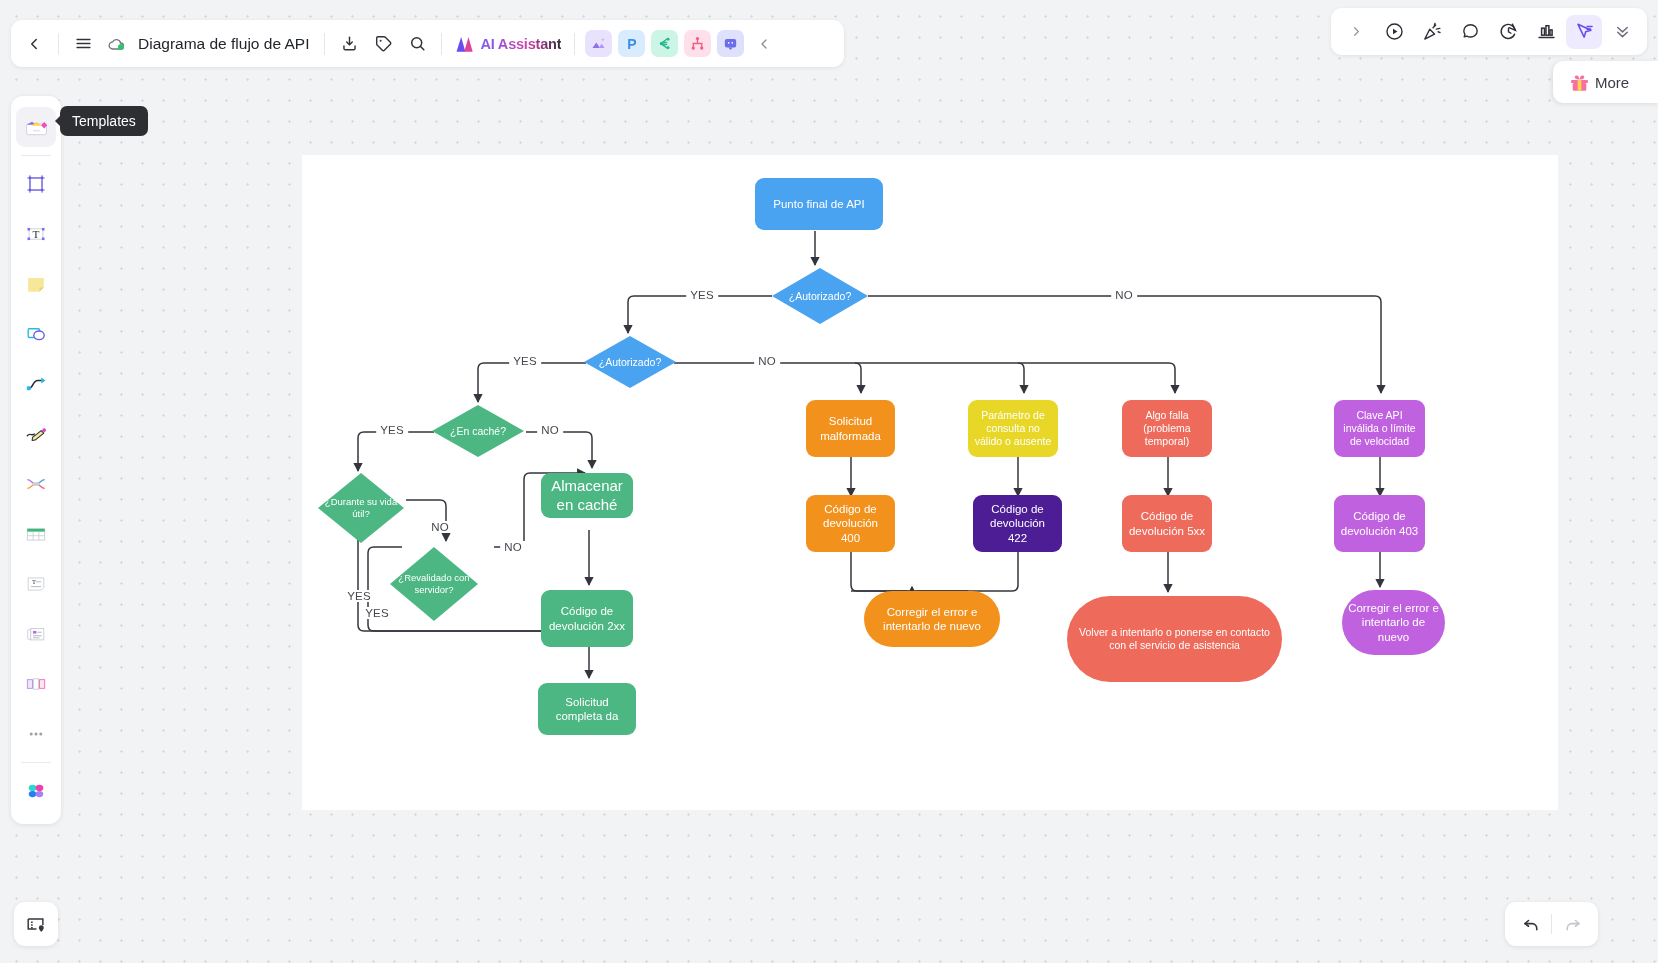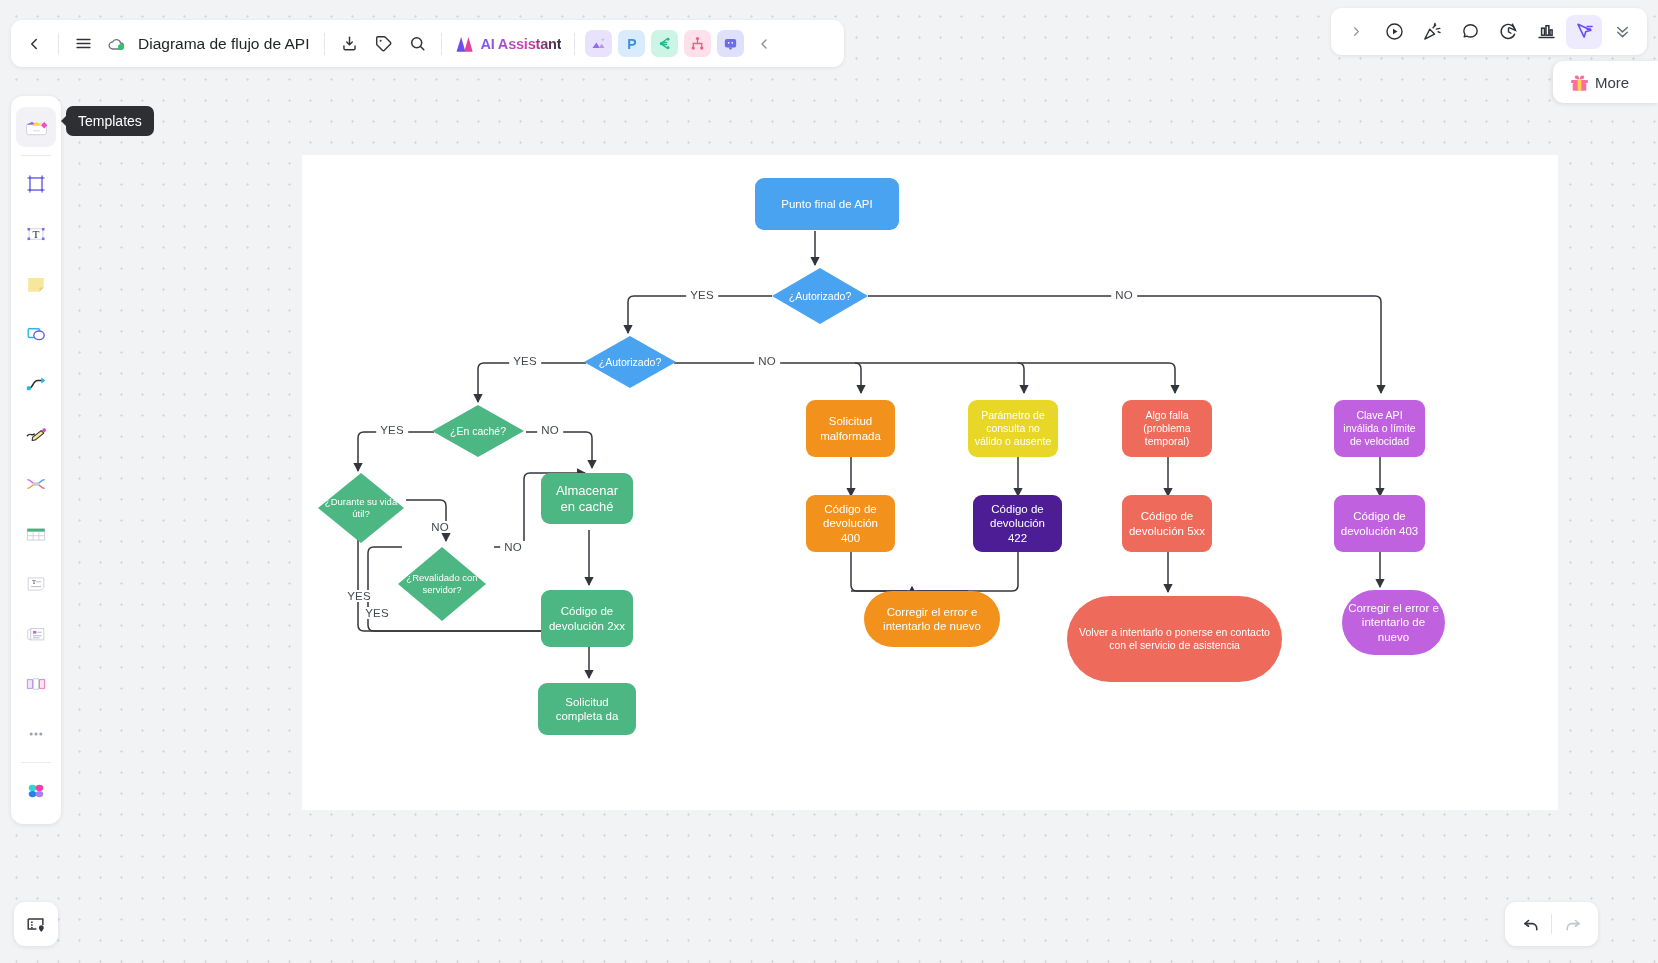--- a/index.html
+++ b/index.html
@@ -92,21 +92,21 @@
   }
   .lt-btn {
     width: 40px; height: 40px; margin: 5px 0;
     border-radius: 9px; cursor: pointer;
     display: flex; align-items: center; justify-content: center;
   }
   .lt-btn.sel { background: #f1f1f6; }
   .lt-div { width: 30px; height: 1px; background: #e9eaee; margin: 3px 0; }
 
   #tooltip-templates {
-    position: absolute; left: 66px; top: 106px;
+    position: absolute; left: 60px; top: 106px;
     background: #2e2f33; color: #fff;
     font-size: 14px; padding: 7px 12px;
     border-radius: 7px; white-space: nowrap; z-index: 40;
   }
   #tooltip-templates:before {
     content: ""; position: absolute; left: -5px; top: 50%;
     margin-top: -5px; border: 5px solid transparent;
     border-right-color: #2e2f33; border-left: 0;
   }
 
@@ -533,44 +533,44 @@
         <path d="M1078,397 V432"></path>
       </g>
 
       <g fill="none" stroke="#33363c" stroke-width="1.5">
         <path d="M549,436 H666"></path>
         <path d="M610,436 V444"></path>
       </g>
     </svg>
 
     <div id="node-layer">
-        <div class="node rect" style="left: 453px; top: 23px; width: 144px; height: 52px; font-size: 11.5px; background: rgb(74, 163, 240);">
+        <div class="node rect" style="left: 453px; top: 23px; width: 128px; height: 52px; font-size: 11.5px; background: rgb(74, 163, 240);">
           <span>Punto final de API</span>
         </div>
         <div class="node diamond" style="left: 470px; top: 113px; width: 96px; height: 56px; font-size: 11.5px;">
           <div class="dshape" style="background: rgb(74, 163, 240);"></div>
           <div class="dlabel" style="font-size: 10.5px;">¿Autorizado?</div>
         </div>
         <div class="node diamond" style="left: 282px; top: 181px; width: 92px; height: 52px; font-size: 11.5px;">
           <div class="dshape" style="background: rgb(74, 163, 240);"></div>
           <div class="dlabel" style="font-size: 10.5px;">¿Autorizado?</div>
         </div>
         <div class="node diamond" style="left: 130px; top: 250px; width: 92px; height: 52px; font-size: 11.5px;">
           <div class="dshape" style="background: rgb(76, 183, 130);"></div>
           <div class="dlabel" style="font-size: 10.5px;">¿En caché?</div>
         </div>
         <div class="node diamond" style="left: 16px; top: 318px; width: 86px; height: 70px; font-size: 11.5px;">
           <div class="dshape" style="background: rgb(76, 183, 130);"></div>
           <div class="dlabel" style="font-size: 9.5px;">¿Durante su vida útil?</div>
         </div>
-        <div class="node diamond" style="left: 96px; top: 392px; width: 88px; height: 74px; font-size: 11.5px; justify-content: center;">
+        <div class="node diamond" style="left: 88px; top: 392px; width: 88px; height: 74px; font-size: 11.5px; justify-content: center;">
           <div class="dshape" style="background: rgb(76, 183, 130);"></div>
           <div class="dlabel" style="font-size: 9.5px;">¿Revalidado con servidor?</div>
         </div>
-        <div class="node rect" style="left: 239px; top: 318px; width: 92px; height: 51px; font-size: 13px; background: rgb(76, 183, 130);">
+        <div class="node rect" style="left: 239px; top: 318px; width: 92px; height: 45px; font-size: 15px; background: rgb(76, 183, 130);">
           <span>Almacenar en caché</span>
         </div>
         <div class="node rect" style="left: 239px; top: 435px; width: 92px; height: 57px; font-size: 11.5px; background: rgb(76, 183, 130);">
           <span>Código de devolución 2xx</span>
         </div>
         <div class="node rect" style="left: 236px; top: 528px; width: 98px; height: 52px; font-size: 11.5px; background: rgb(76, 183, 130);">
           <span>Solicitud completa da</span>
         </div>
         <div class="node rect" style="left: 504px; top: 245px; width: 89px; height: 57px; font-size: 11.5px; background: rgb(242, 146, 29);">
           <span>Solicitud malformada</span>

